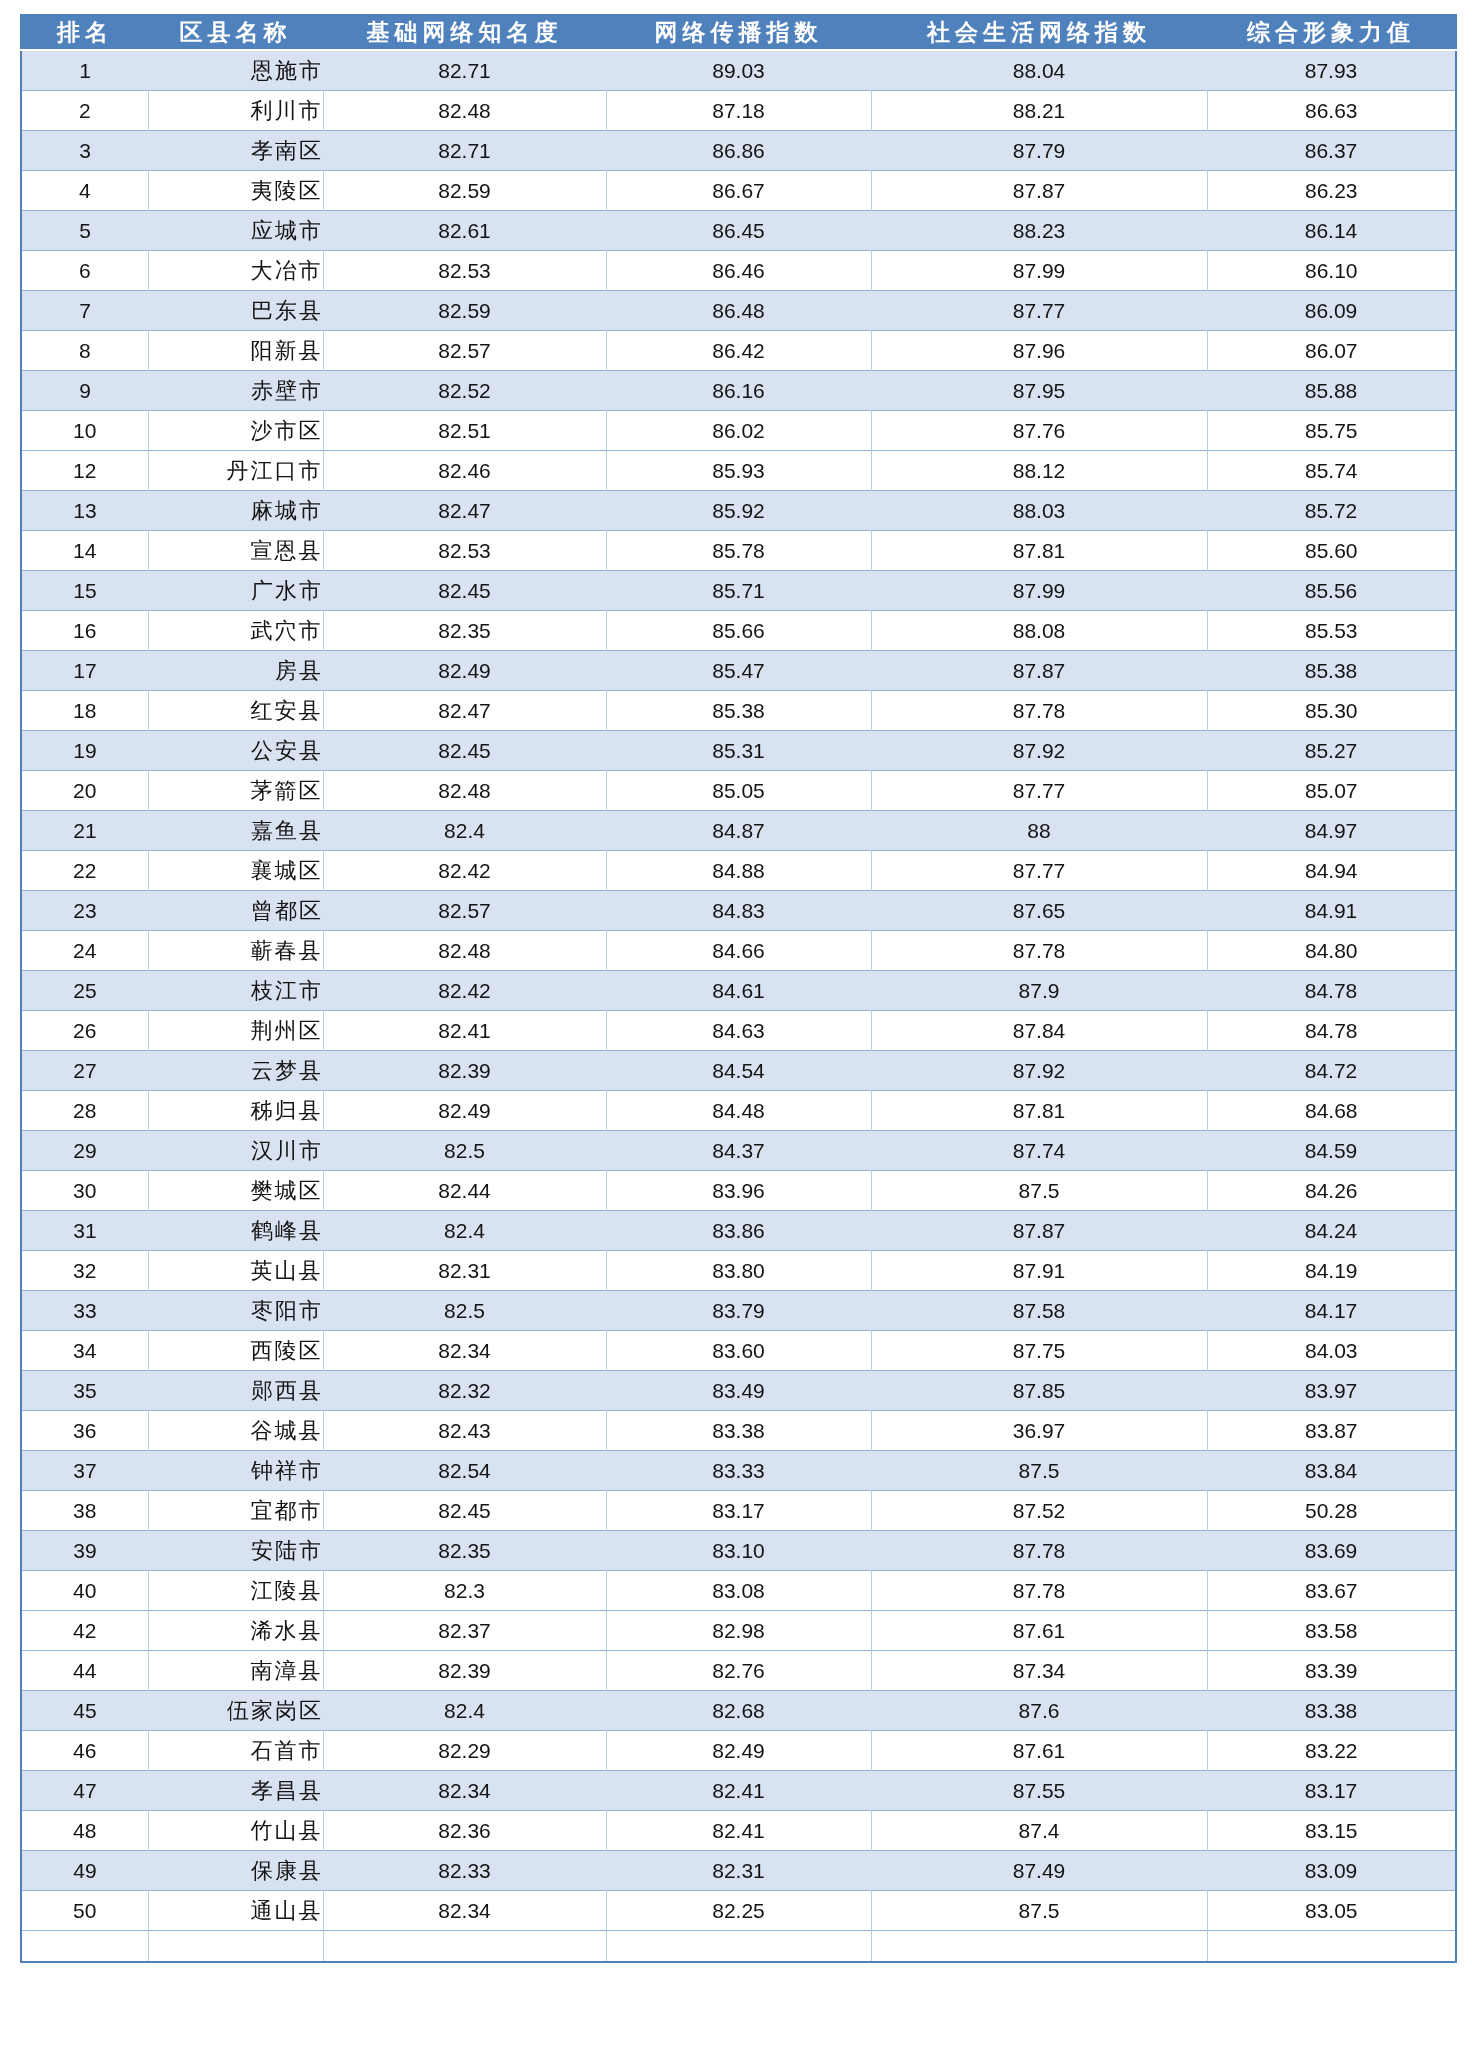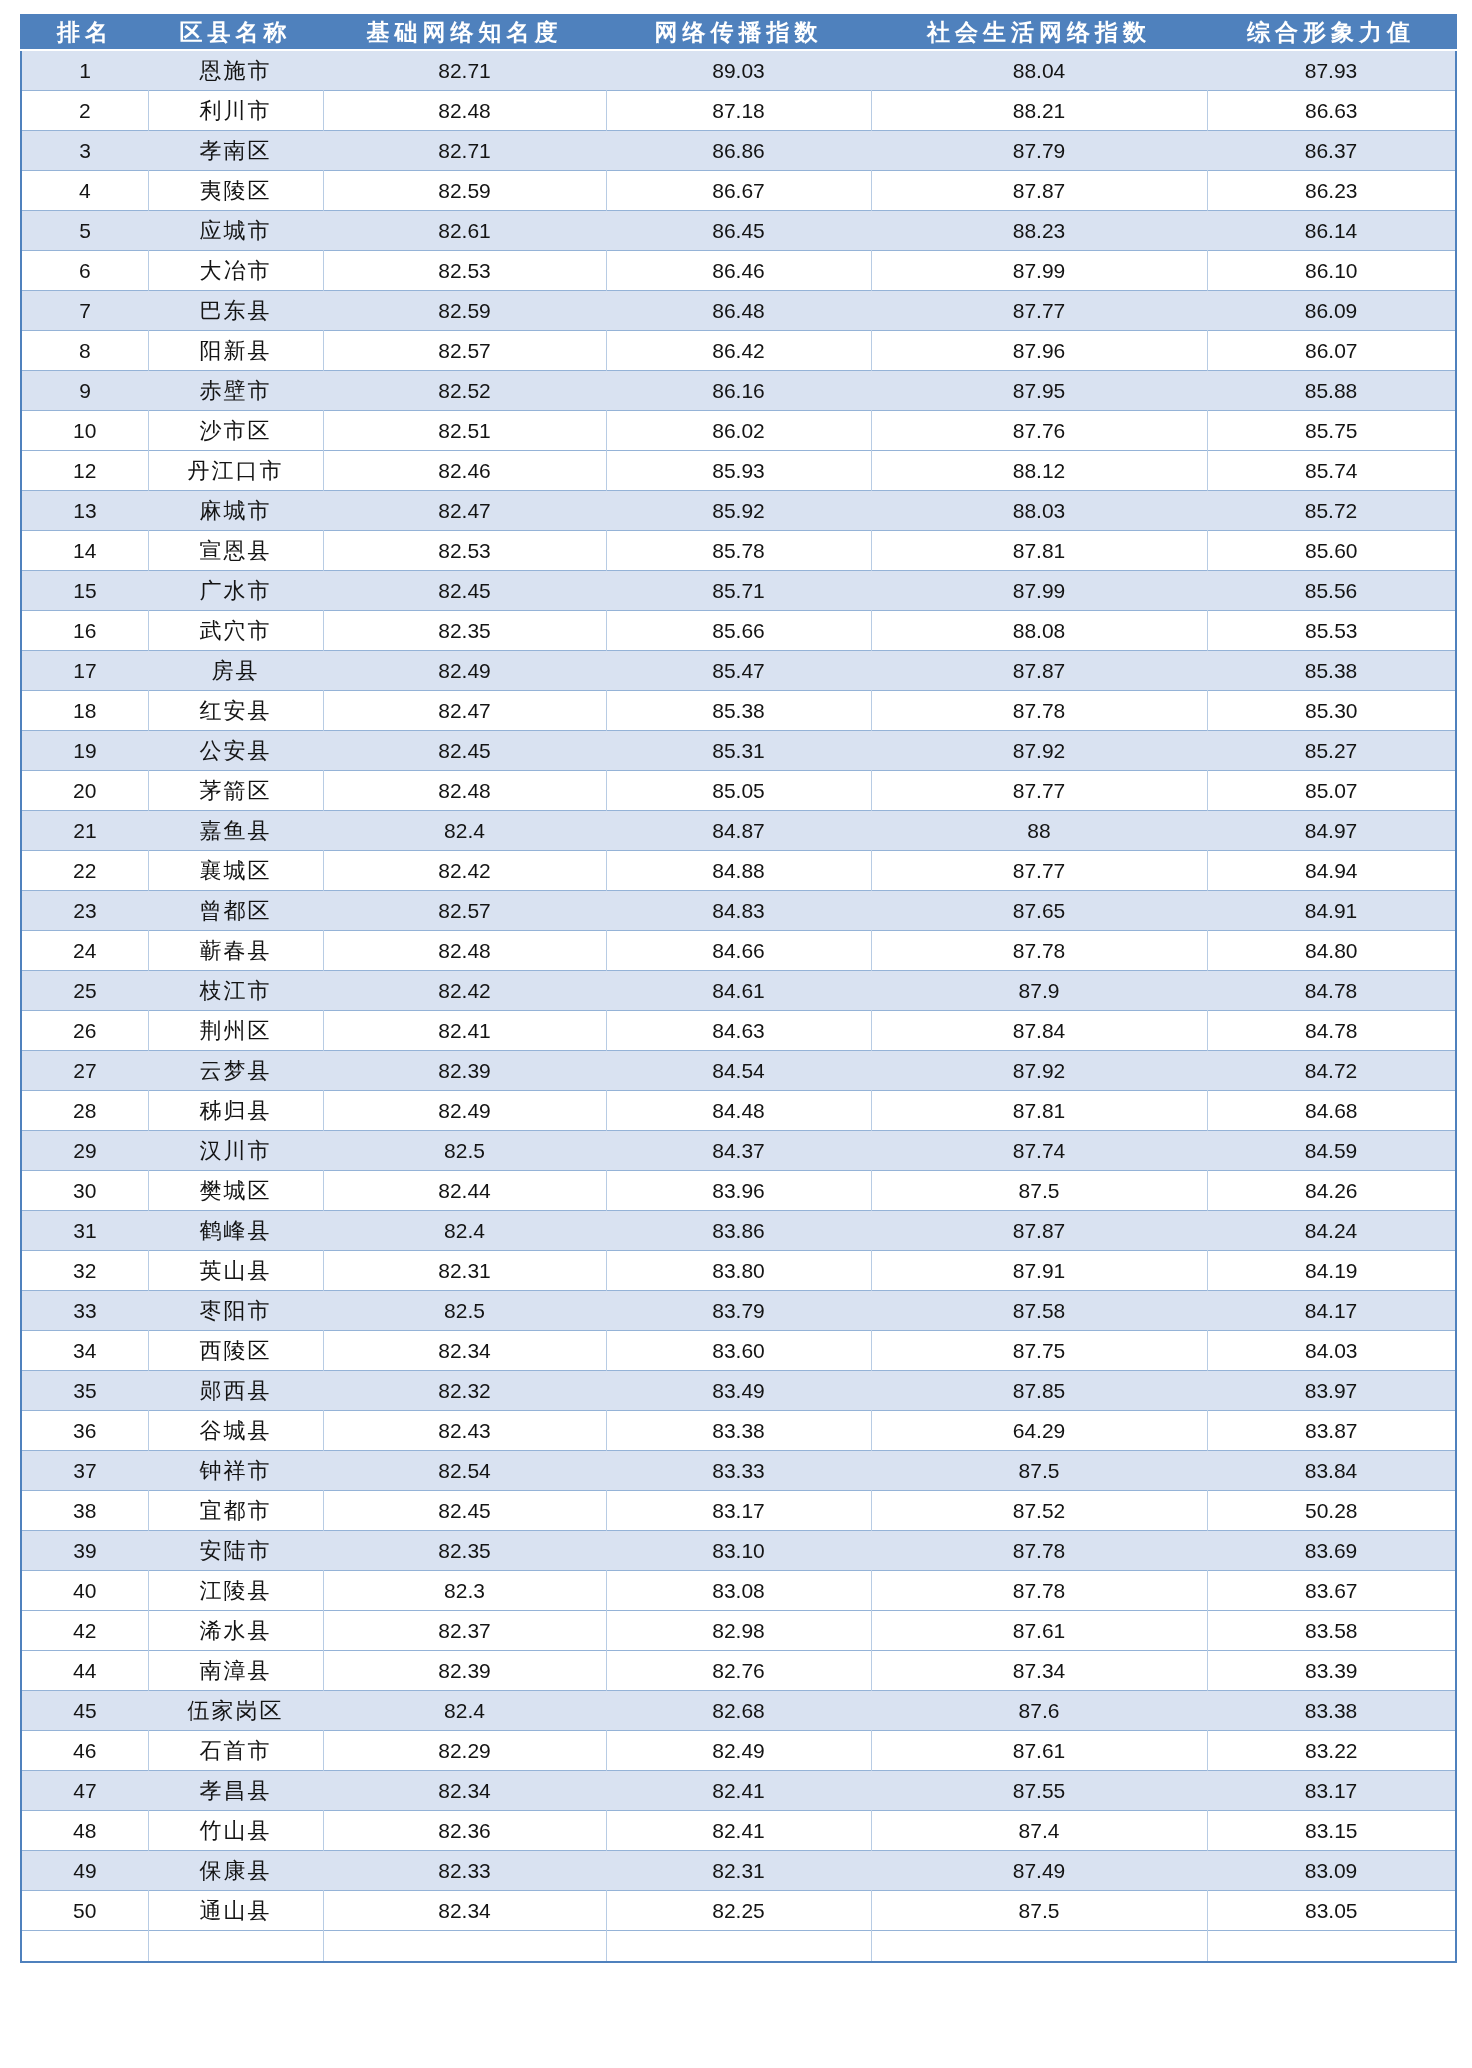--- a/index.html
+++ b/index.html
@@ -52,20 +52,21 @@
     overflow: hidden;
   }
   tbody tr { border-bottom: 1px solid var(--row-border, #95B3D7); }
   tr.band td  { background: var(--band-bg, #D9E2F1); }
   tr.white td { background: #ffffff; }
   tr.white td + td { border-left: 1px solid var(--col-border, #B8CCE4); }
   td.name {
     font-size: 22px;
     letter-spacing: 2px;
     font-family: Liberation Mono, monospace;
+    text-align: right;
   }
   tr.partial td { height: 30px; }
 </style>
 </head>
 <body>
 
 <div class="sheet">
   <table>
     <colgroup>
       <col class="c0">
@@ -356,21 +357,21 @@
           <td>82.32</td>
           <td>83.49</td>
           <td>87.85</td>
           <td>83.97</td>
         </tr>
         <tr class="white">
           <td>36</td>
           <td class="name">谷城县</td>
           <td>82.43</td>
           <td>83.38</td>
-          <td>64.29</td>
+          <td>36.97</td>
           <td>83.87</td>
         </tr>
         <tr class="band">
           <td>37</td>
           <td class="name">钟祥市</td>
           <td>82.54</td>
           <td>83.33</td>
           <td>87.5</td>
           <td>83.84</td>
         </tr>

